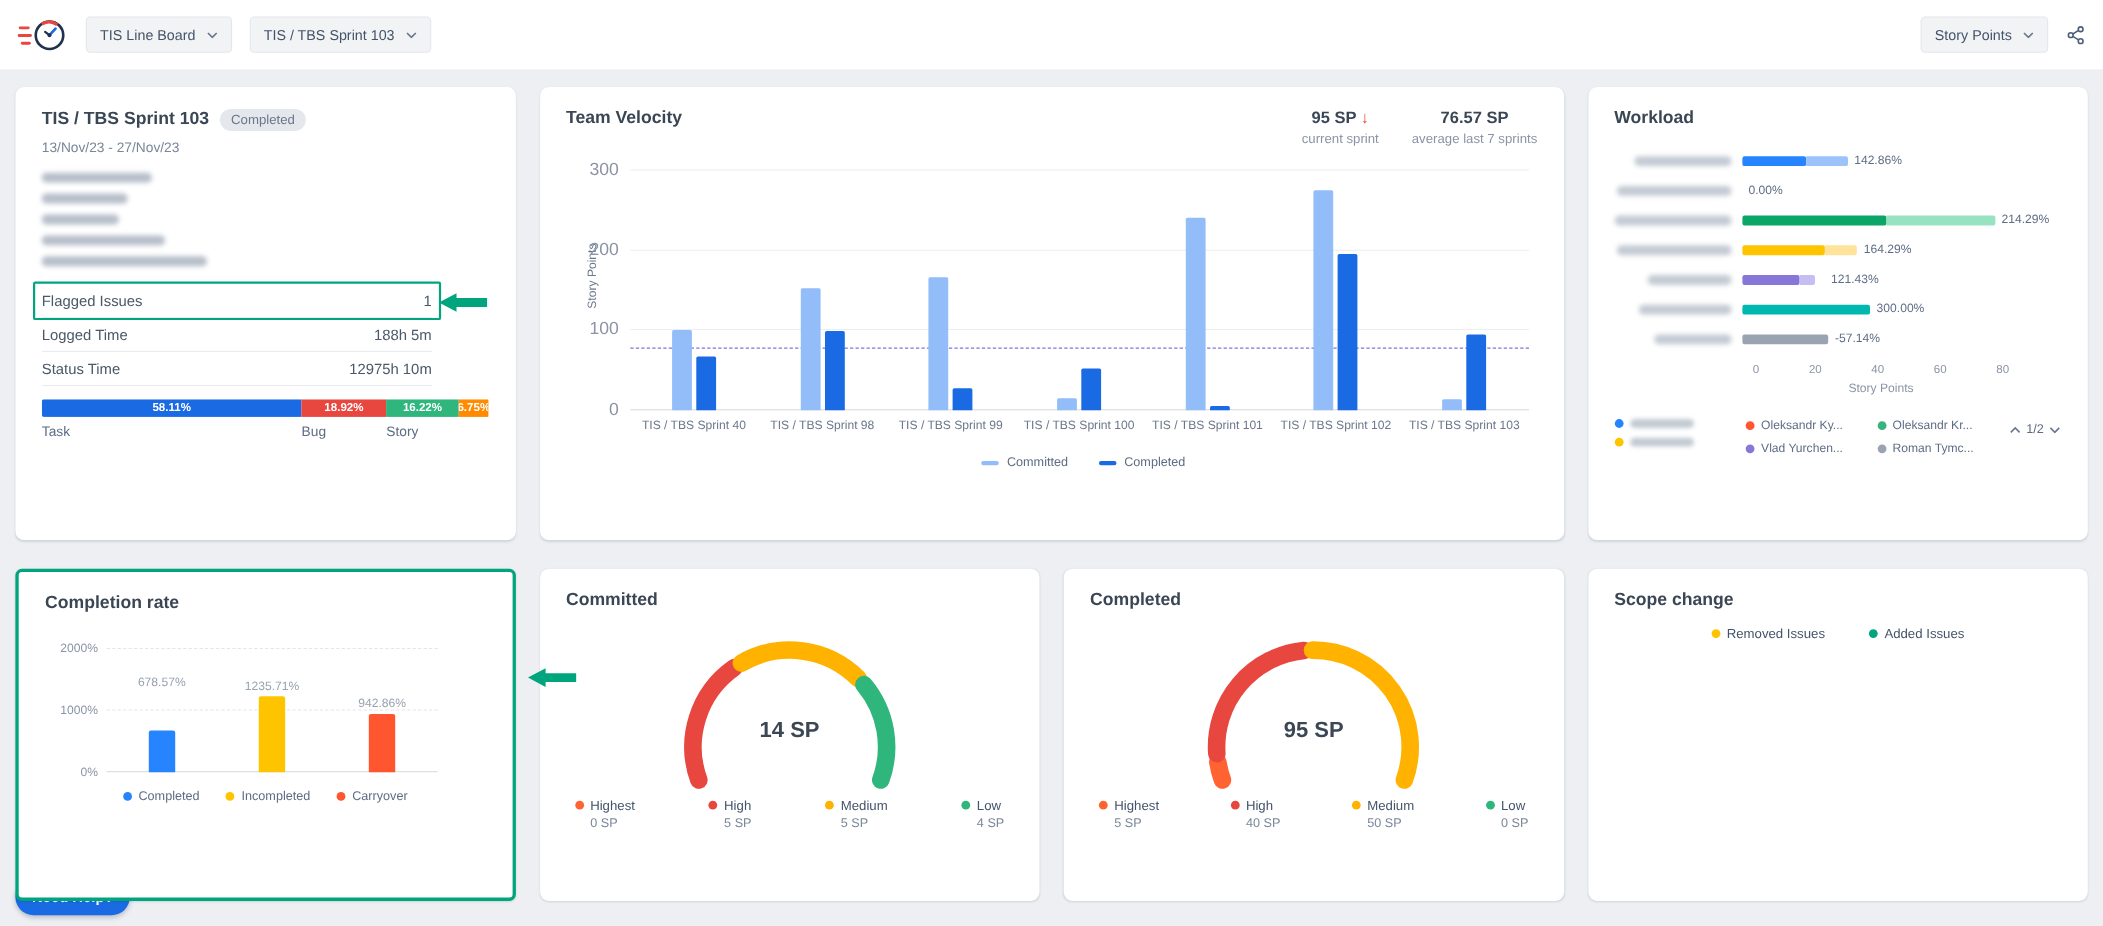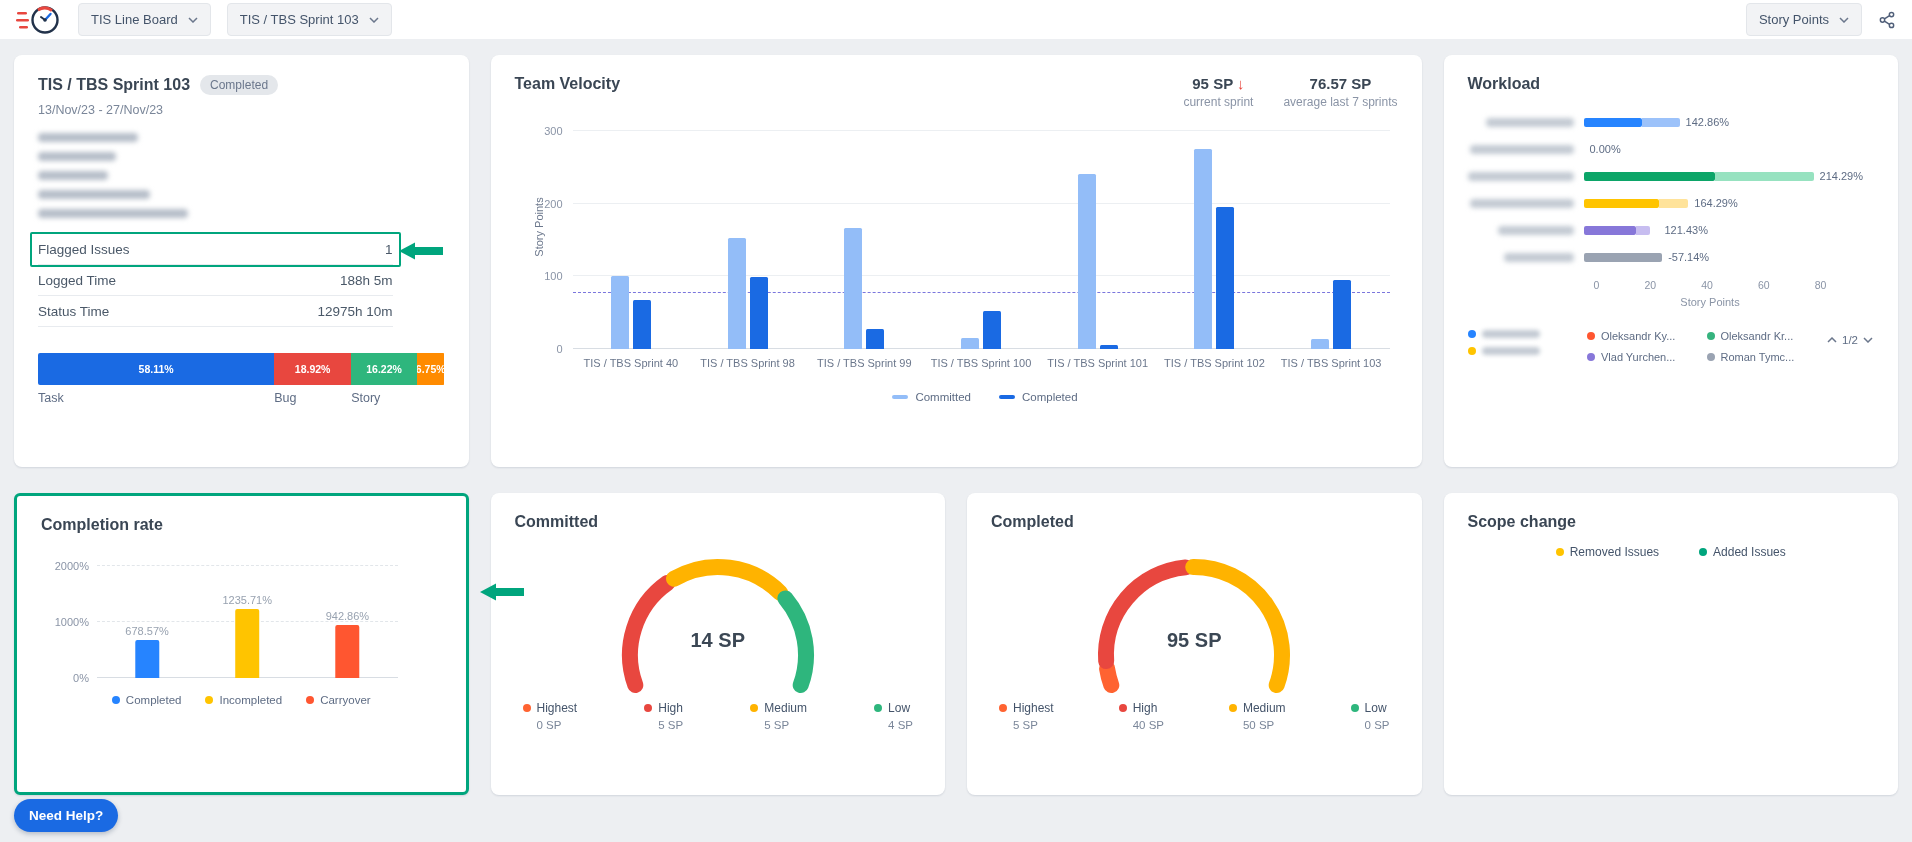--- a/index.html
+++ b/index.html
@@ -1,20 +1,20 @@
 <!DOCTYPE html>
 <html><head>
 <meta charset="utf-8">
 <style>
   * { box-sizing: border-box; margin: 0; padding: 0; }
   html,body { width:1912px; height:842px; overflow:hidden; }
   body { font-family:"Liberation Sans", sans-serif; background:#edeff2; color:#3a4654; }
 
   
-  .topbar { height:39px; background:#fff; display:flex; align-items:center; gap:16px; padding:0 16px; }
+  .topbar { height:63px; background:#fff; display:flex; align-items:center; gap:16px; padding:0 16px; }
   .logo { display:flex; align-items:center; }
   .tb-select { display:flex; align-items:center; gap:10px; background:#f2f3f5; border:1px solid #e3e6ea; border-radius:4px; padding:8px 12px; font-size:13px; color:#44546a; cursor:pointer; }
   .topbar-right { margin-left:auto; display:flex; align-items:center; gap:16px; }
   .share-btn { display:flex; align-items:center; cursor:pointer; }
 
   
   .main { padding:16px 14px 0 14px; }
   .grid { display:grid; grid-template-columns:repeat(4,1fr); grid-template-rows:412px 302px; column-gap:22px; row-gap:26px; }
   .card { background:#fff; border-radius:8px; box-shadow:0 1px 2px rgba(9,30,66,.12); padding:20px 24px; position:relative; }
   .card-velocity { grid-column:2/4; }
@@ -24,39 +24,39 @@
   .sprint-title-row { display:flex; align-items:center; gap:10px; }
   .badge { background:#e4e7eb; color:#6b778c; font-size:12px; padding:3px 10px; border-radius:10px; }
   .date-range { margin-top:8px; font-size:12.5px; color:#7a8699; }
   .blur-lines { margin-top:16px; }
   .blur-line { height:9px; background:#b6bec9; border-radius:4px; filter:blur(2.5px); margin-bottom:10px; }
   .s-rows { position:relative; margin-top:16px; margin-right:52px; }
   .s-row { display:flex; justify-content:space-between; align-items:center; height:31px; border-bottom:1px solid #e8ebef; font-size:13.5px; color:#4a5868; }
   .s-row:first-of-type { border-top:1px solid #e8ebef; }
   .hl-box { position:absolute; left:-8px; right:-8px; top:-2px; height:35px; border:2.5px solid #00a57d; border-radius:2px; pointer-events:none; }
   .hl-arrow-sprint { position:absolute; right:-50px; top:7px; }
-  .dist-bar { display:flex; margin-top:26px; height:32px; border-radius:2px; overflow:hidden; }
+  .dist-bar { display:flex; margin-top:12px; height:16px; border-radius:2px; overflow:hidden; }
   .dist-seg { display:flex; align-items:center; justify-content:center; overflow:hidden; }
   .dist-text { color:#fff; font-size:10.5px; font-weight:700; white-space:nowrap; }
   .dist-labels { position:relative; height:20px; margin-top:6px; }
   .dist-label { position:absolute; top:0; font-size:12.5px; color:#5e6c84; }
 
   
   .vel-head { display:flex; align-items:flex-start; }
   .vel-stats { margin-left:auto; display:flex; gap:30px; }
   .vel-stat { text-align:center; }
   .vel-stat .val { font-size:15px; font-weight:700; color:#3a4654; }
   .vel-stat .val .down { color:#e8473f; font-weight:700; }
   .vel-stat .cap { font-size:12px; color:#8a94a6; margin-top:3px; }
   .vel-chart { position:relative; margin-top:22px; padding-left:58px; }
   .vel-ylabel { position:absolute; left:-6px; top:90px; transform:rotate(-90deg); transform-origin:center; font-size:11px; color:#6b778c; white-space:nowrap; }
   .vel-plot { position:relative; height:218px; margin-right:8px; }
   .v-grid { position:absolute; left:0; right:0; border-top:1px solid #eceff2; }
   .v-grid.zero { border-top:1px solid #d8dde3; }
-  .v-tick { position:absolute; left:-10px; transform:translate(-100%,-50%); font-size:11px; color:#8a94a6; }
+  .v-tick { position:absolute; left:-10px; transform:translate(-100%,-50%); font-size:16px; color:#8a94a6; }
   .v-avg { position:absolute; left:0; right:0; border-top:1.5px dashed #7b76dd; }
   .v-group { position:absolute; bottom:0; transform:translateX(-50%); display:flex; align-items:flex-end; gap:4px; }
   .v-bar { width:18px; border-radius:1.5px 1.5px 0 0; }
   .vel-xlabels { position:relative; height:20px; margin-top:8px; margin-right:8px; }
   .v-xlab { position:absolute; transform:translateX(-50%); font-size:11px; color:#6b778c; white-space:nowrap; }
   .vel-legend { display:flex; justify-content:center; gap:28px; margin-top:14px; }
   .v-leg-item { display:flex; align-items:center; gap:7px; }
   .v-leg-marker { width:16px; height:4px; border-radius:2px; }
   .v-leg-label { font-size:11.5px; color:#5e6c84; }
 
@@ -337,20 +337,29 @@
               <span class="wl-name" style="width: 76px;"></span>
             </div>
             <div class="wl-track">
               <span class="wl-bar" style="width: 52.425px; background: rgb(135, 119, 217);"></span>
               <span class="wl-bar extra" style="left: 52.425px; width: 14.5625px; background: rgb(199, 189, 240);"></span>
               <span class="wl-label" style="left: 81px;">121.43%</span>
             </div>
           </div>
           <div class="wl-row">
             <div class="wl-namecol">
+              <span class="wl-name" style="width: 84px;"></span>
+            </div>
+            <div class="wl-track">
+              <span class="wl-bar" style="width: 116.5px; background: rgb(0, 184, 176);"></span>
+              <span class="wl-label" style="left: 122.5px;">300.00%</span>
+            </div>
+          </div>
+          <div class="wl-row">
+            <div class="wl-namecol">
               <span class="wl-name" style="width: 70px;"></span>
             </div>
             <div class="wl-track">
               <span class="wl-bar" style="width: 78.6375px; background: rgb(154, 163, 178);"></span>
               <span class="wl-label" style="left: 84.6375px;">-57.14%</span>
             </div>
           </div>
         </div>
       <div class="wl-axis">
         <div class="wl-ticks" id="wl-ticks">
@@ -417,21 +426,21 @@
       <div class="cr-plot" id="cr-plot">
           <div class="cr-grid zero" style="bottom: 0px;">
             <span class="cr-tick">0%</span>
           </div>
           <div class="cr-grid" style="bottom: 56px;">
             <span class="cr-tick">1000%</span>
           </div>
           <div class="cr-grid" style="bottom: 112px;">
             <span class="cr-tick">2000%</span>
           </div>
-          <div class="cr-barwrap" style="left: 16.6667%;">
+          <div class="cr-barwrap" style="left: 16.6667%; gap: 34px;">
             <span class="cr-vallabel">678.57%</span>
             <div class="cr-bar" style="height: 37.9999px; background: rgb(38, 132, 255);"></div>
           </div>
           <div class="cr-barwrap" style="left: 50%;">
             <span class="cr-vallabel">1235.71%</span>
             <div class="cr-bar" style="height: 69.1998px; background: rgb(255, 196, 0);"></div>
           </div>
           <div class="cr-barwrap" style="left: 83.3333%;">
             <span class="cr-vallabel">942.86%</span>
             <div class="cr-bar" style="height: 52.8002px; background: rgb(255, 86, 48);"></div>

